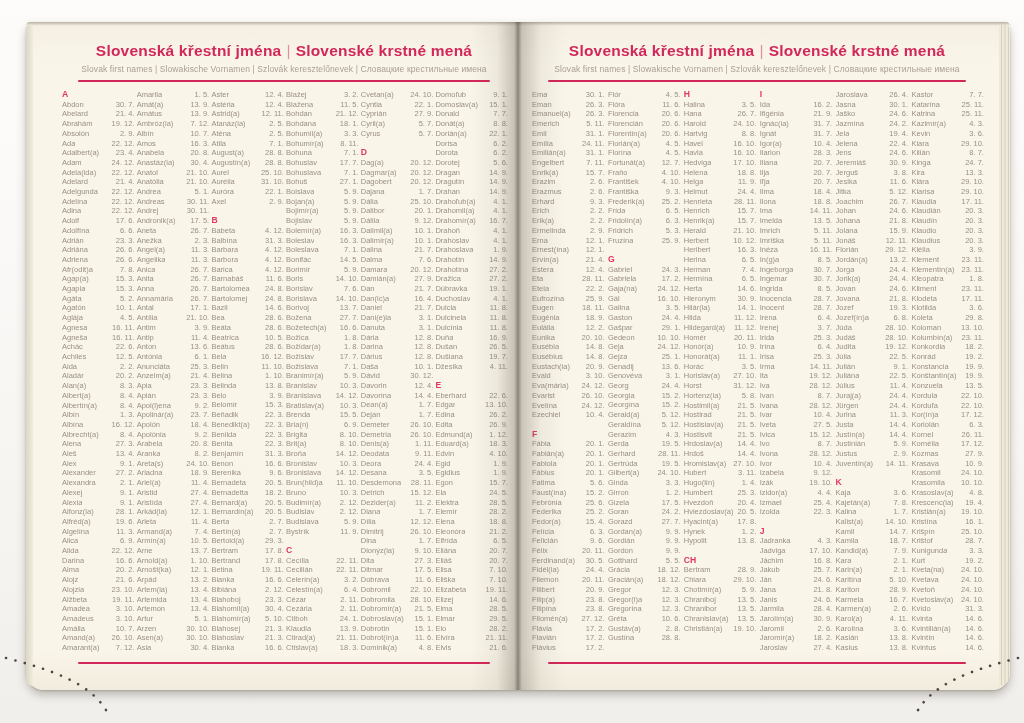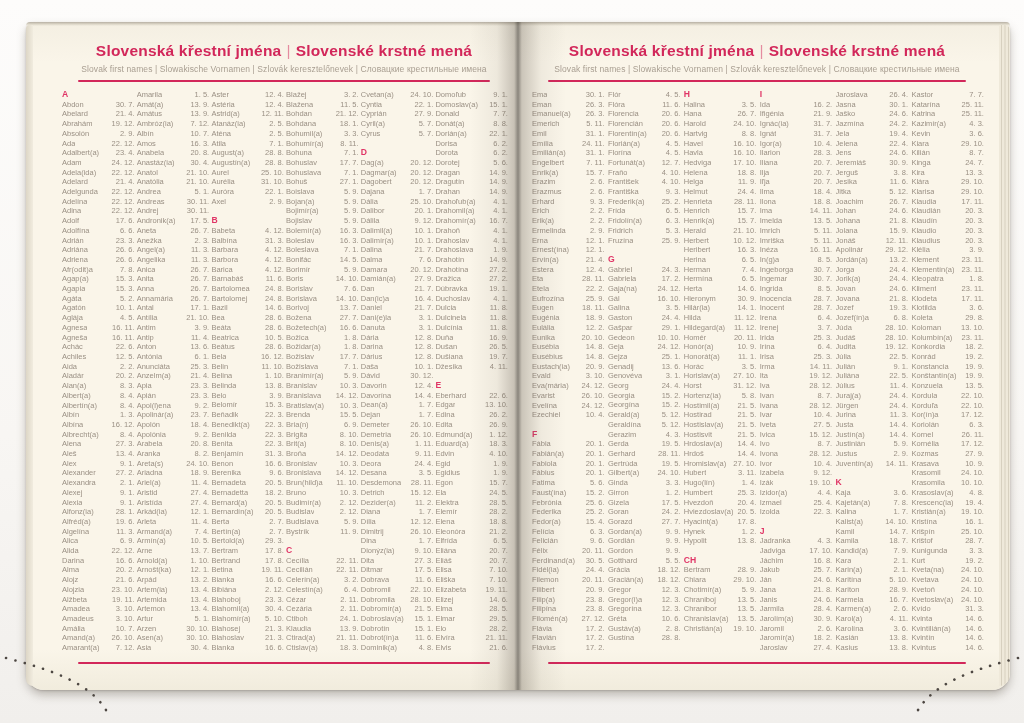--- a/index.html
+++ b/index.html
@@ -2419,21 +2419,21 @@
           </div>
           <div class="row">
             <span class="n">Jolana</span>
             <span class="d">15. 9.</span>
           </div>
           <div class="row">
             <span class="n">Jonáš</span>
             <span class="d">12. 11.</span>
           </div>
           <div class="row">
-            <span class="n">Apolinár</span>
+            <span class="n">Florián</span>
             <span class="d">29. 12.</span>
           </div>
           <div class="row">
             <span class="n">Jordán(a)</span>
             <span class="d">13. 2.</span>
           </div>
           <div class="row">
             <span class="n">Jorga</span>
             <span class="d">24. 4.</span>
           </div>

